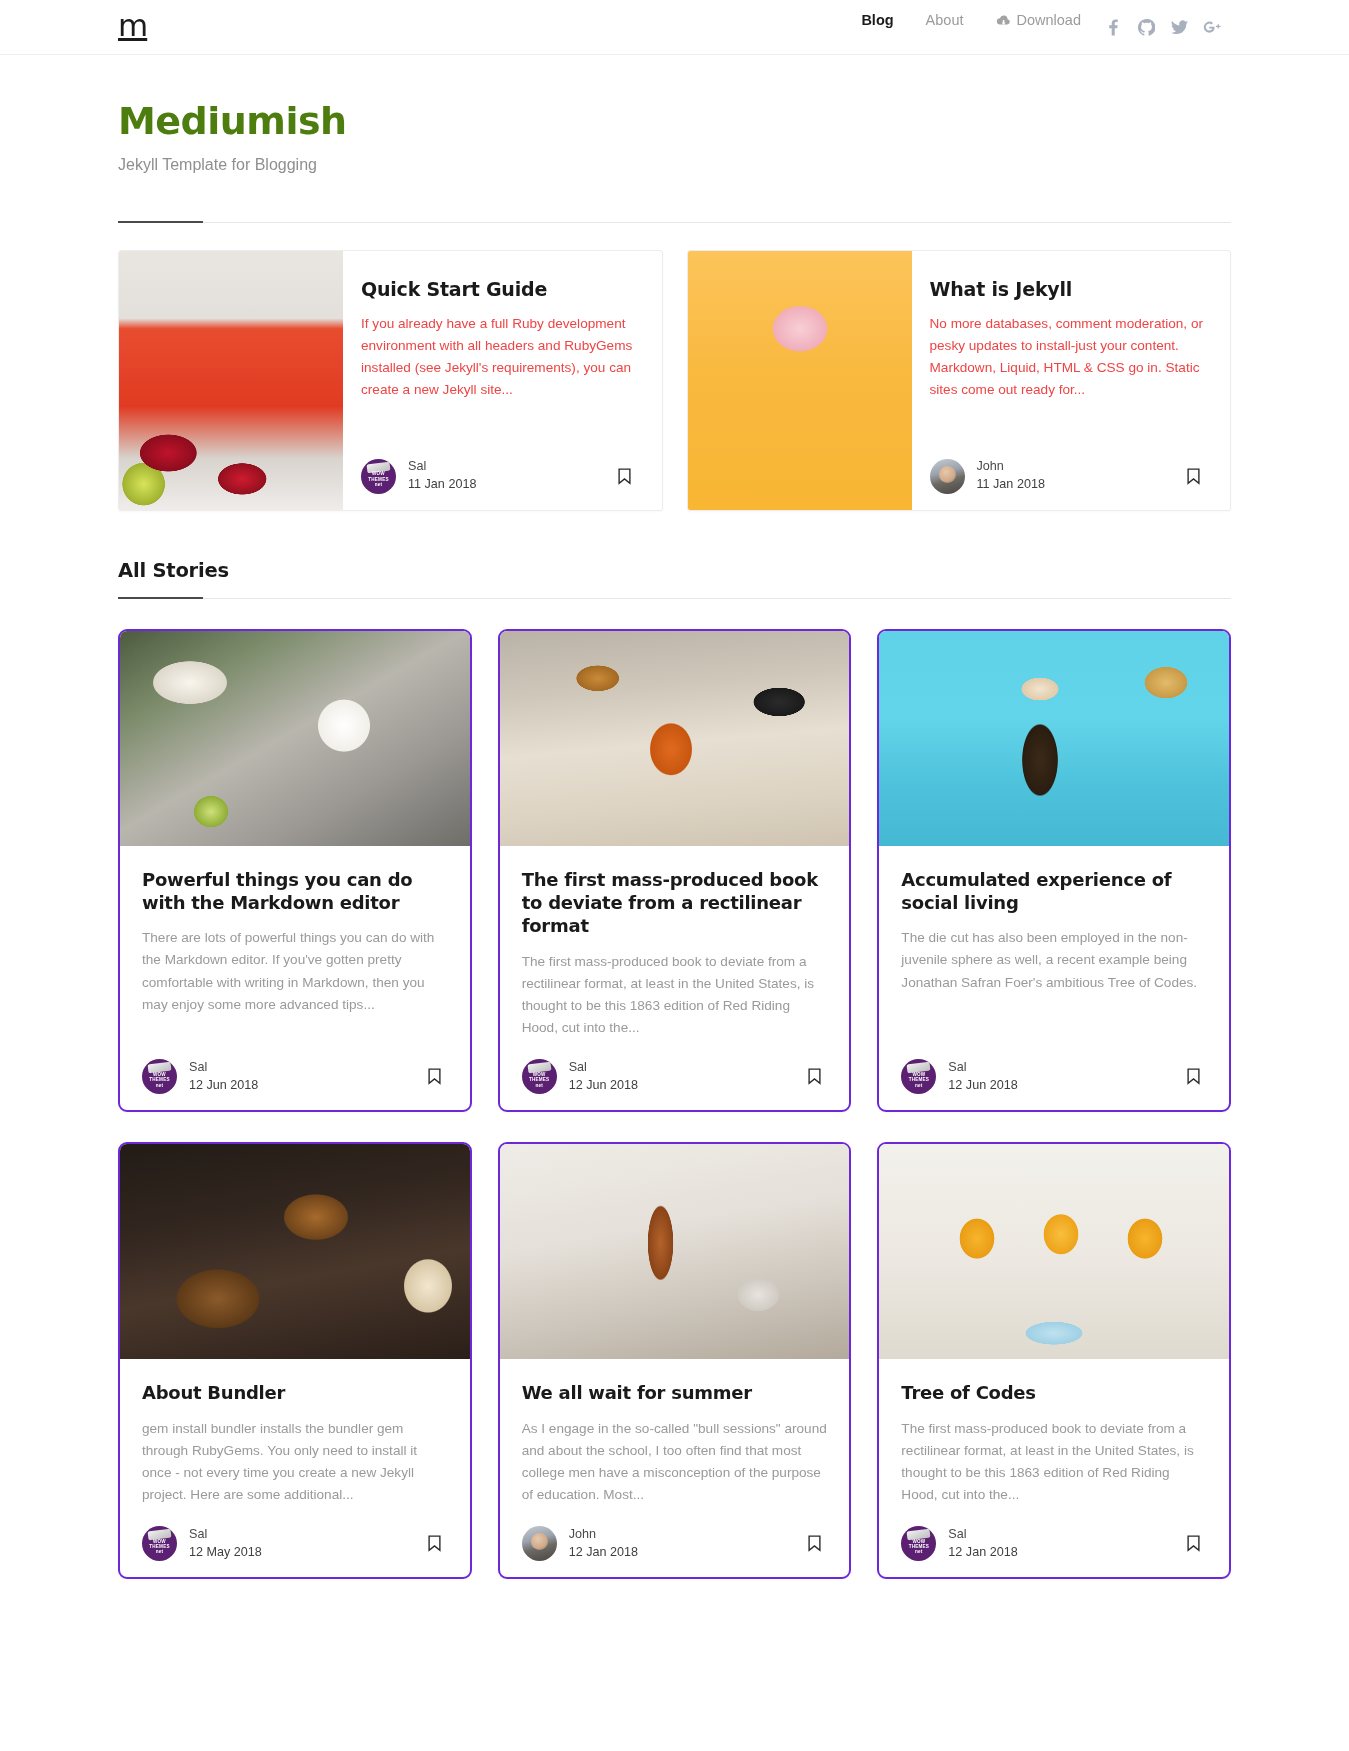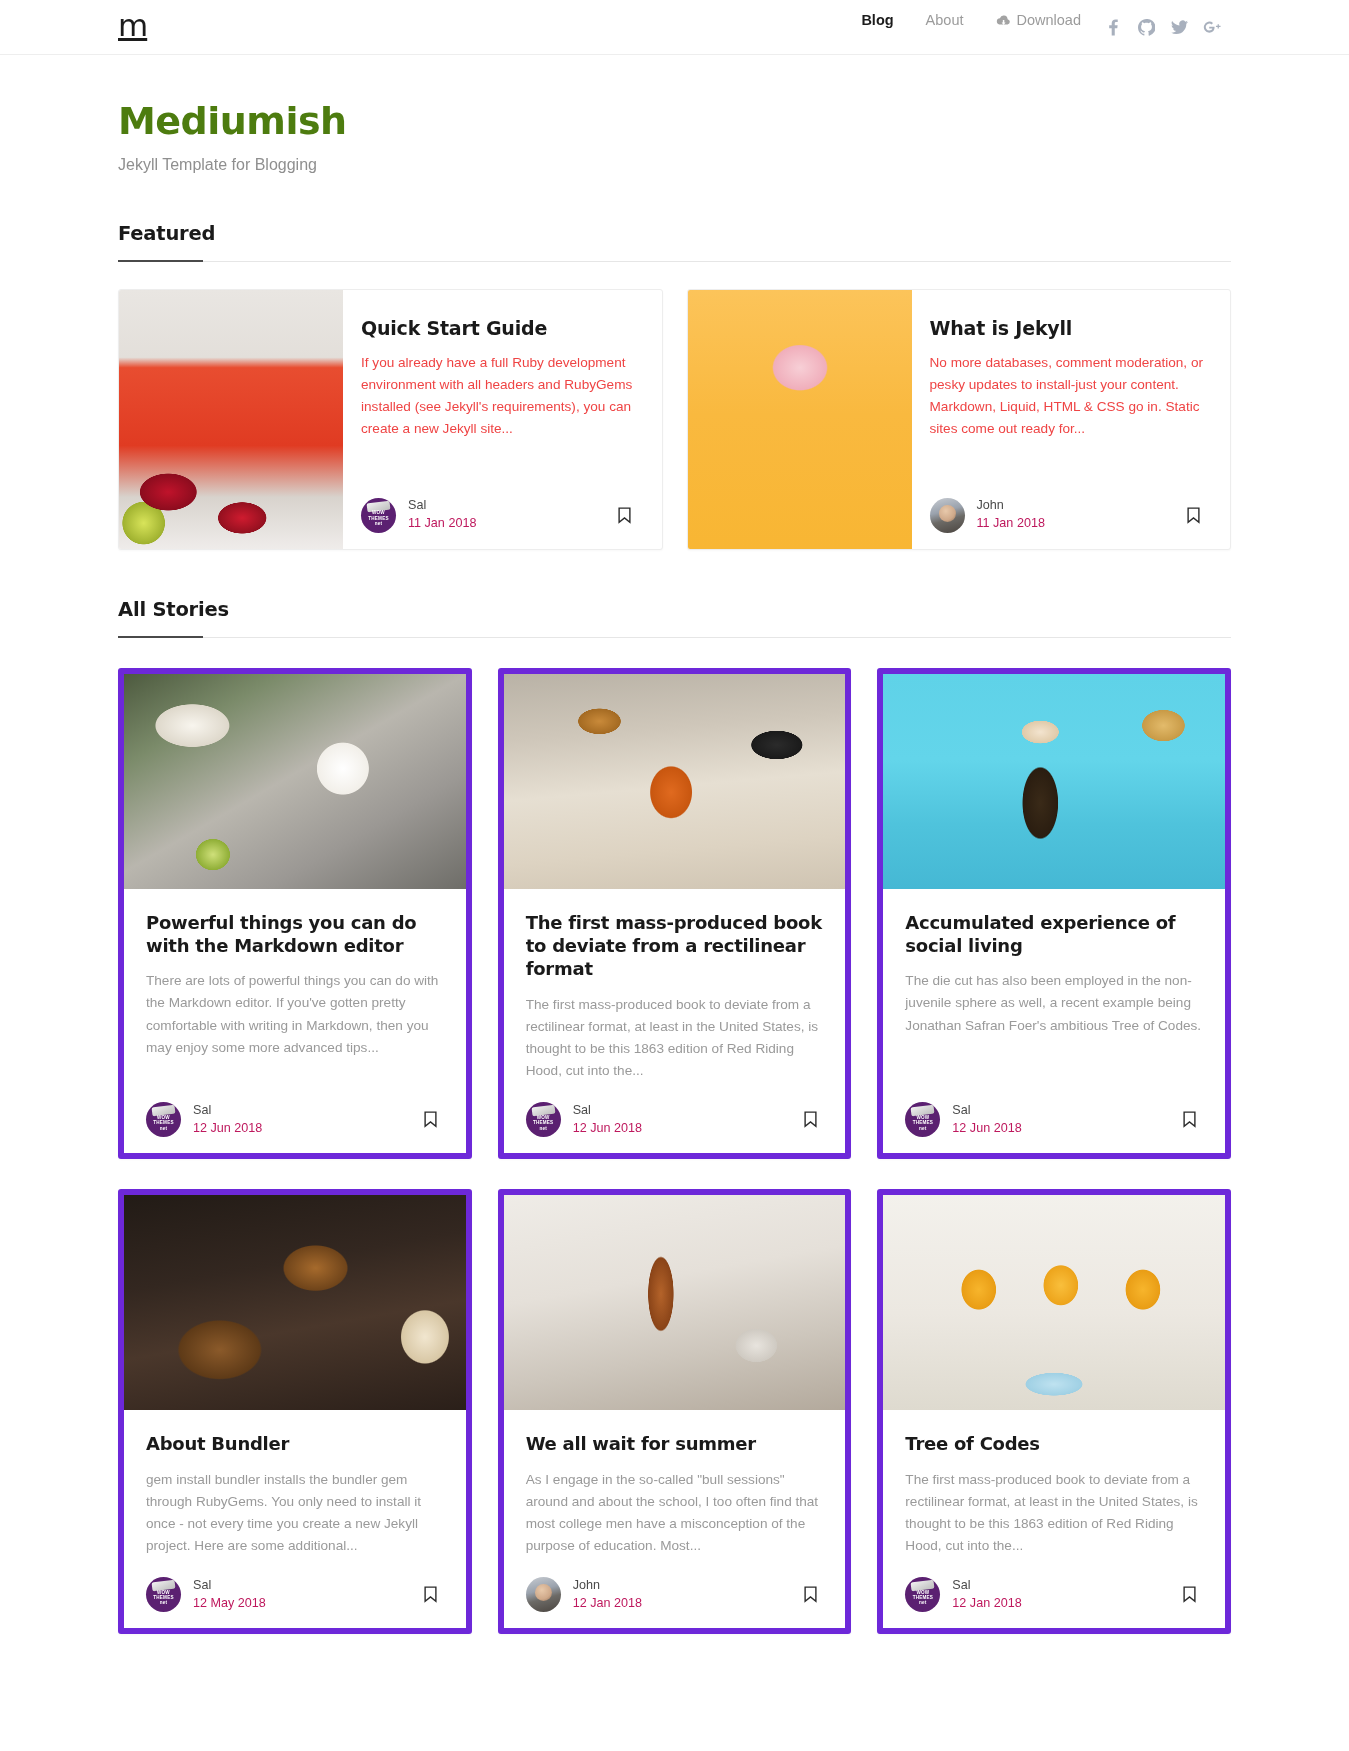--- a/index.html
+++ b/index.html
@@ -148,39 +148,39 @@
   .avatar.john {
     background: linear-gradient(165deg,#c9cdd3 0%,#9aa2ad 38%,#6c6a66 60%,#4a443f 100%);
   }
   .avatar.john::after {
     content:""; position:absolute; left:9px; top:7px; width:17px; height:17px;
     border-radius:50%;
     background: radial-gradient(circle at 40% 35%, #e8c9ab 0%, #cfa98a 60%, #8a6a52 100%);
   }
   .meta-text { margin-left: 12px; }
   .meta-author { font-size: 12.6px; color: #4a4a4a; line-height: 1.35; }
-  .meta-date { font-size: 12.6px; color: #be185d; line-height: 1.45; }
+  .meta-date { font-size: 12.6px; color: #404040; line-height: 1.45; }
   .bookmark-btn {
     margin-left: auto;
     width: 26px; height: 30px;
     display: inline-flex; align-items: center; justify-content: center;
     color: #2b2b2b; background: none; border: 0; cursor: pointer; padding: 0;
   }
 
   
   .stories-grid {
     display: grid;
     grid-template-columns: repeat(3, 1fr);
     gap: 26px;
     margin-top: 30px;
   }
   .story-card {
     background:#fff;
-    border: 6px solid #6d28d9;
-    border-radius: 3px;
+    border: 2px solid #6d28d9;
+    border-radius: 9px;
     overflow: hidden;
     display: flex; flex-direction: column;
     box-shadow: 0 1px 2px rgba(0,0,0,0.03);
   }
   .story-thumb { height: 215px; width: 100%; position: relative; overflow: hidden; }
   .story-body { padding: 22px 22px 14px 22px; display:flex; flex-direction:column; flex:1 1 auto; }
   .story-body h3 {
     font-family: "DejaVu Sans", sans-serif;
     font-size: 18px; font-weight: 700; line-height: 1.3;
     color: #1a1a1a; margin: 0 0 13px 0; letter-spacing: -0.25px;
@@ -302,21 +302,20 @@
 
 <main class="wrap">
 
   <div class="title-block">
     <h1 class="page-title">Mediumish</h1>
     <p class="page-subtitle">Jekyll Template for Blogging</p>
   </div>
 
   <section>
     <div class="section-head">
-      <h2>Featured</h2>
       <div class="section-rule"></div>
     </div>
 
     <div class="featured-grid">
 
       <article class="feat-card">
         <div class="feat-thumb img-drinks"></div>
         <div class="feat-body">
           <h3>Quick Start Guide</h3>
           <p class="excerpt">If you already have a full Ruby development environment with all headers and RubyGems installed (see Jekyll's requirements), you can create a new Jekyll site...</p>

